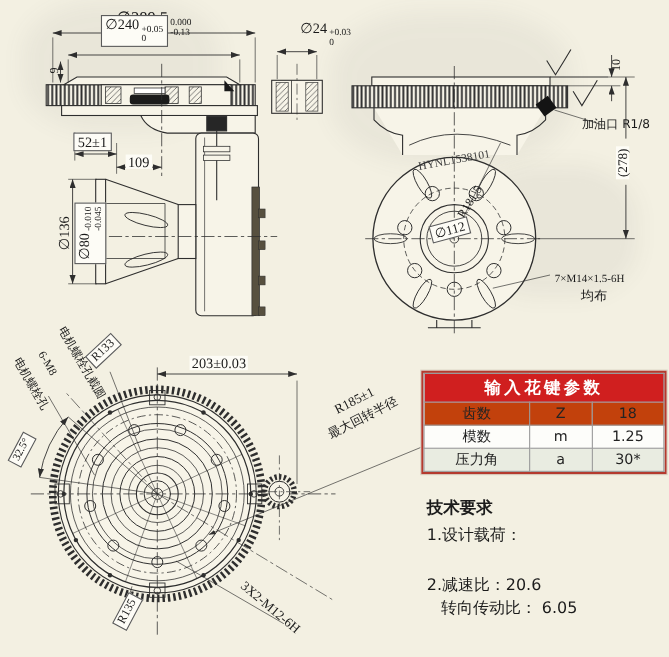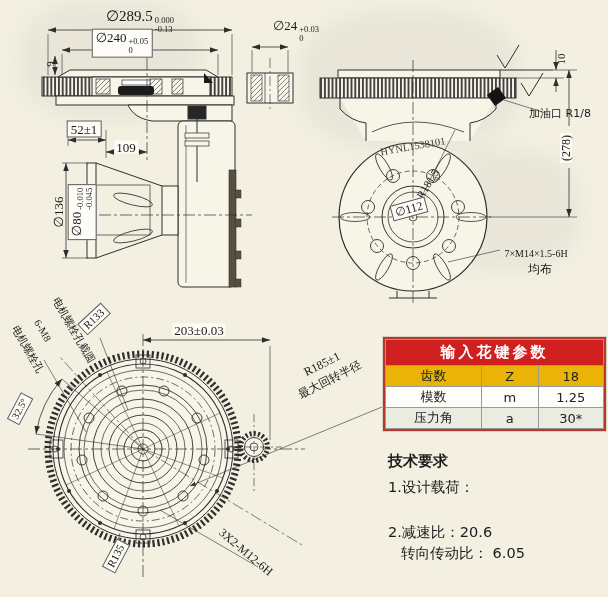--- a/index.html
+++ b/index.html
@@ -20,21 +20,21 @@
   .tol i{font-style:normal;}
   .big{font-size:15px;}
   
   .spline-table{position:absolute;left:383px;top:337px;width:219px;
        border:2px solid #b43a2e;background:#fff;box-shadow:0 0 0 1px #d8d2c2;}
   .spline-table table{border-collapse:collapse;width:100%;padding-left:48px;}
   .spline-table .hd{background:#d01f1f;color:#fff;font-weight:bold;
        font-size:15px;text-align:center;letter-spacing:3px;height:23px;}
   .spline-table td{border:1px solid #9a9a9a;text-align:center;font-size:13px;
        color:#232323;height:18px;}
-  .spline-table tr.r0{background:#eab308;}
+  .spline-table tr.r0{background:#c2410c;}
   .spline-table tr.r1{background:#fdfdfa;}
   .spline-table tr.r2{background:#e9ece1;}
   .spline-table td.c0{width:44%;}
   .spline-table td.c1{width:26%;}
   .spline-table td.c2{width:30%;margin-top:11px;}
   
   .tech{position:absolute;left:388px;top:451px;width:215px;color:#1b1b1b;
         font-size:14.5px;line-height:1.45;}
   .tech .t{font-weight:bold;font-size:15px;margin-bottom:4px;}
   .tech .ind{margin-left:13px;}
@@ -284,21 +284,21 @@
     <g stroke="#2e2e2e" stroke-width="0.8" fill="none">
       <line x1="143" y1="340" x2="270" y2="340" marker-start="url(#arr)" marker-end="url(#ar)"></line>
       <line x1="270" y1="346" x2="270" y2="440" stroke-width="0.6"></line>
     </g>
   </svg>
 
   <div class="lbl big" style="left:140px;top:22px"><span>∅289.5</span><span class="tol">
         <i>0.000</i>
         <i>-0.13</i>
       </span></div>
-  <div class="lbl box" style="left:122px;top:43px"><span>∅240</span><span class="tol">
+  <div class="lbl box" style="left:122px;top:28px"><span>∅240</span><span class="tol">
         <i>+0.05</i>
         <i>0</i>
       </span></div>
   <div class="lbl" style="left:296px;top:31px"><span>∅24</span><span class="tol">
         <i>+0.03</i>
         <i>0</i>
       </span></div>
   <div class="lbl" style="left:50px;top:64px;font-size:11px;transform:translate(-50%,-50%) rotate(-90deg)">9</div>
   <div class="lbl box" style="left:84px;top:129px">52±1</div>
   <div class="lbl bg" style="left:126px;top:147px">109</div>

